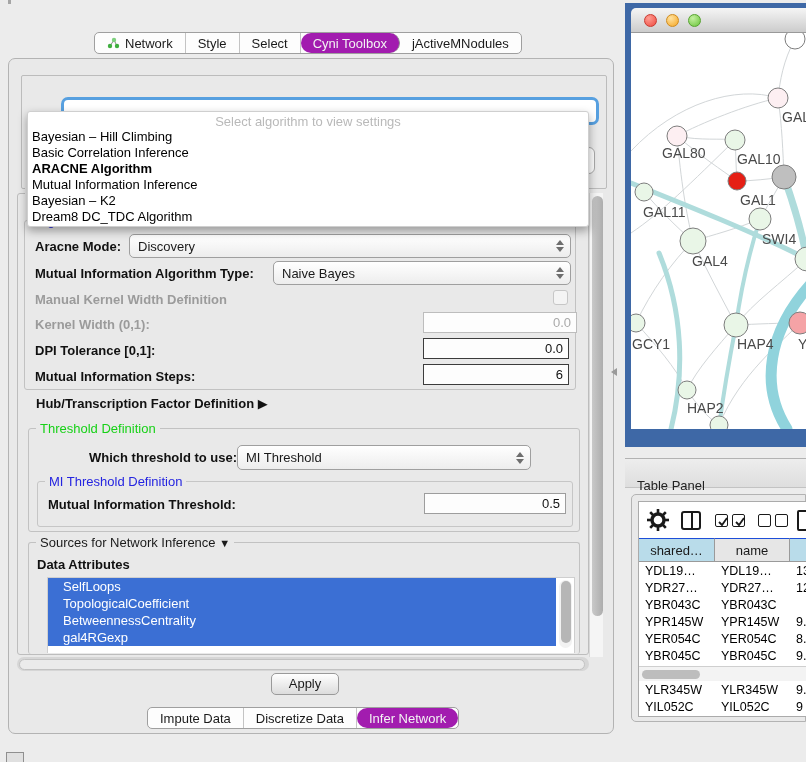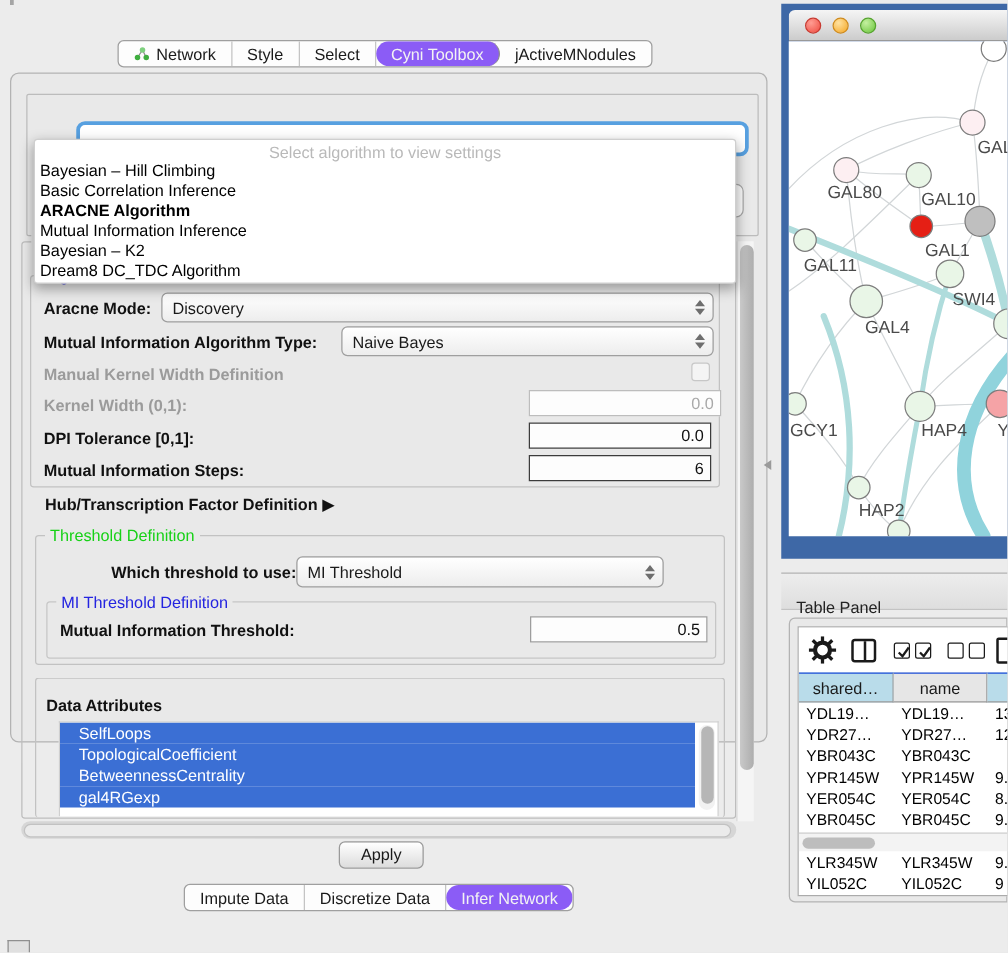--- a/index.html
+++ b/index.html
@@ -12,26 +12,26 @@
   #cp-titlebar { left:0; top:0; width:620px; height:27px; background:linear-gradient(#f7f7f7,#e6e6e6); border-bottom:1px solid #c6c6c6; }
   #cp-title { left:10px; top:6px; font-size:13px; color:#222; }
   .tb-ico { top:8px; width:12px; height:12px; }
   #cp-float { left:578px; border:1.5px solid #555; background:#fff; }
   #cp-close { left:598px; top:5px; width:14px; height:16px; font-weight:bold; font-size:14px; color:#222; }
 
   
   .seg-bar { display:flex; border:1px solid #9f9f9f; border-radius:5px; background:#fdfdfd; overflow:hidden; height:22px; }
   .seg { padding:0 12px; display:flex; align-items:center; gap:5px; font-size:13px; color:#1a1a1a; border-right:1px solid #c4c4c4; white-space:nowrap; }
   .seg:last-child { border-right:none; }
-  .seg.sel { background:#8b5cf6; color:#f3f3f3; border-right-color:#8d8d8d;border-radius:10px; }
+  .seg.sel { background:#a21caf; color:#f3f3f3; border-right-color:#8d8d8d;border-radius:10px; }
 
   #cp-tabs { left:94px; top:32px; }
 
   
-  #cp-main { left:8px; top:58px; width:606px; height:536px; background:#e9e9e9; border:1px solid #b3b3b3; border-radius:7px; }
+  #cp-main { left:8px; top:58px; width:606px; height:676px; background:#e9e9e9; border:1px solid #b3b3b3; border-radius:7px; }
 
   
   .frag-group { left:12px; top:16px; width:586px; height:114px; border:1px solid #bcbcbc; border-radius:2px; }
   .frag-focus { left:52px; top:38px; width:538px; height:28px; border:3px solid #57a0e0; border-radius:7px; background:#fff; }
   .frag-combo { left:52px; top:88px; width:534px; height:27px; border:1px solid #a8a8a8; border-radius:6px; background:#fcfcfc; }
 
   
   #algo-popup { left:18px; top:52px; width:562px; height:116px; background:#fff; border:1px solid #cfcfcf; border-radius:3px; box-shadow:0 4px 10px rgba(0,0,0,0.35); z-index:30; padding-top:2px; }
   #algo-popup .ph { text-align:center; color:#b9b9b9; font-size:13px; height:15px; }
   .dd-item { height:16px; line-height:16px; padding-left:4px; font-size:13px; color:#000; }
@@ -215,20 +215,24 @@
         </div>
 
         <div class="groupbox" style="left:8px; top:52px; width:536px; height:46px; border-color:#c6c6c6;">
           <span class="glabel blue">MI Threshold Definition</span>
           <span class="blabel" style="left:10px; top:15px;">Mutual Information Threshold:</span>
           <input class="field" style="left: 386px; top: 11px; width: 142px; height: 21px; border-color: rgb(157, 157, 157);" value="0.5">
         </div>
       </div>
 
       <div class="groupbox" style="left:10px; top:348px; width:552px; height:112px; border-bottom:none; border-color:#c2c2c2;">
+        <span class="glabel">
+          <span>Sources for Network Inference</span>
+          <span style="font-size:11px;">▼</span>
+        </span>
         <span class="blabel" style="left:8px; top:14px;">Data Attributes</span>
         <div id="attr-list" style="left:18px; top:34px; width:528px; height:76px; border-bottom:none;">
           <div class="attr-item">SelfLoops</div>
           <div class="attr-item">TopologicalCoefficient</div>
           <div class="attr-item">BetweennessCentrality</div>
           <div class="attr-item">gal4RGexp</div>
           <div id="attr-scroll">
               <div id="attr-thumb"></div>
             </div>
         </div>

